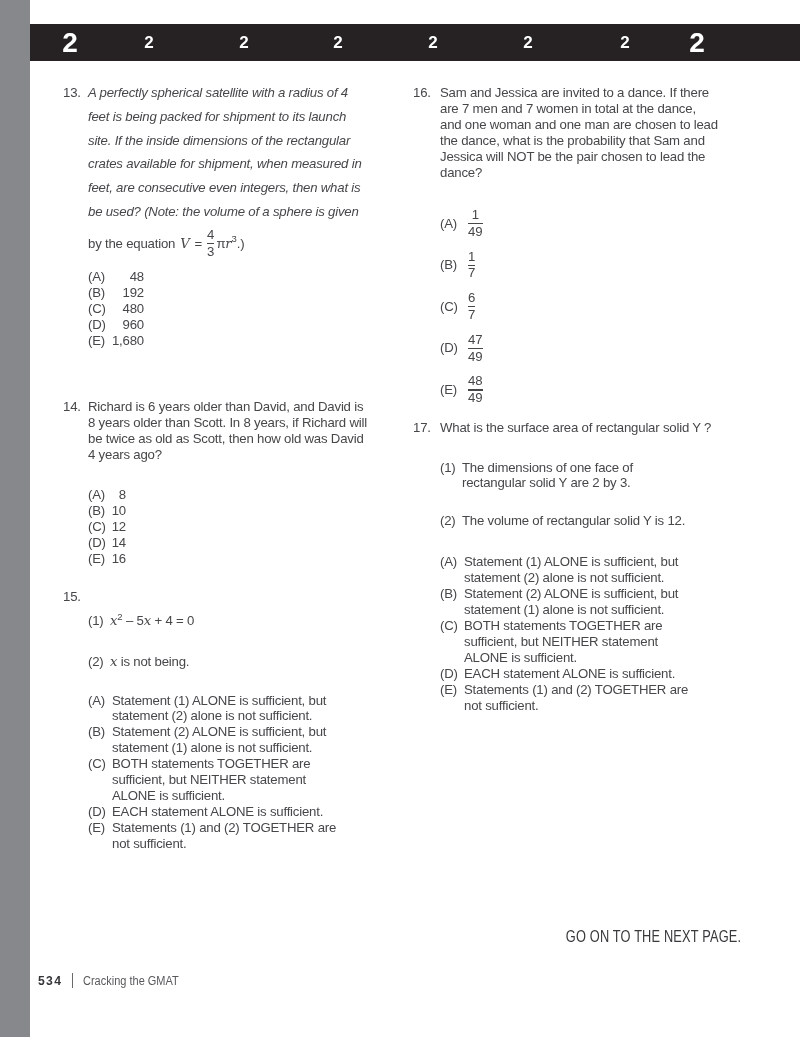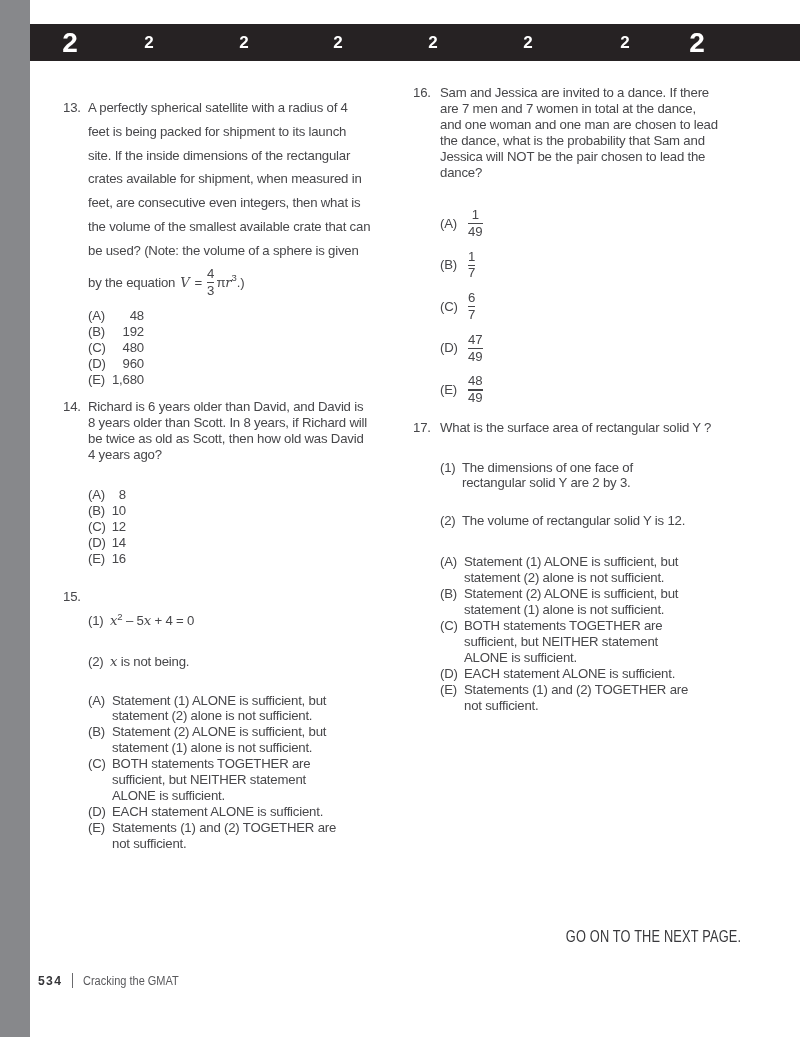--- a/index.html
+++ b/index.html
@@ -16,31 +16,31 @@
   }
   .chapter-bar .big { font-size:28px; }
   .n0{left:40px;} .n1{left:119px;} .n2{left:214px;} .n3{left:308px;}
   .n4{left:403px;} .n5{left:498px;} .n6{left:595px;} .n7{left:667px;}
 
   .col { position:absolute; top:0; }
   .col-left  { left:63px;  width:348px; }
   .col-right { left:413px; width:370px; }
 
   .question { position:absolute; left:0; width:100%; }
-  .q13 { top:96px; }  .q14 { top:399px; }  .q15 { top:589px; }
+  .q13 { top:81px; }  .q14 { top:399px; }  .q15 { top:589px; }
   .q16 { top:85px; }  .q17 { top:420px; }
 
   .q-head { display:flex; }
   .qnum { flex:none; width:25px; line-height:16px; }
   .col-right .qnum { width:27px; }
   .q13 .qnum { line-height:23.8px; }
   .qbody { flex:1; min-width:0; }
 
   .line { line-height:15.9px; white-space:nowrap; }
-  .q13 .qtext .line { line-height:23.8px; }
+  .q13 .qtext .line { line-height:23.8px;font-style:italic; }
   .qtitle { line-height:16px; }
 
   
   .formula-line { display:flex; align-items:center; height:38px; margin-top:1px; }
   .formula-line .fx-prefix { margin-right:5px; }
   .formula-line .eq { margin:0 5px; }
   .vit { font-family:"DejaVu Serif", serif; font-style:italic; }
   .frac { display:inline-flex; flex-direction:column; align-items:center; margin-right:2px; }
   .frac .fnum, .frac .fden { line-height:14.5px; letter-spacing:0; }
   .frac .fbar { align-self:stretch; height:1.3px; background:currentColor; margin:0.5px 0; }
@@ -114,21 +114,20 @@
     <section class="question q13">
       <div class="q-head">
         <span class="qnum">13.</span>
         <div class="qbody">
           <div class="qtext">
               <div class="line">A perfectly spherical satellite with a radius of 4</div>
               <div class="line">feet is being packed for shipment to its launch</div>
               <div class="line">site. If the inside dimensions of the rectangular</div>
               <div class="line">crates available for shipment, when measured in</div>
               <div class="line">feet, are consecutive even integers, then what is</div>
-              <div class="line">the volume of the smallest available crate that can</div>
               <div class="line">be used? (Note: the volume of a sphere is given</div>
             </div>
           <div class="formula-line">
             <span class="fx-prefix">by the equation</span>
             <span class="vit">V</span>
             <span class="eq">=</span>
             <span class="frac">
               <span class="fnum">4</span>
               <span class="fbar"></span>
               <span class="fden">3</span>

